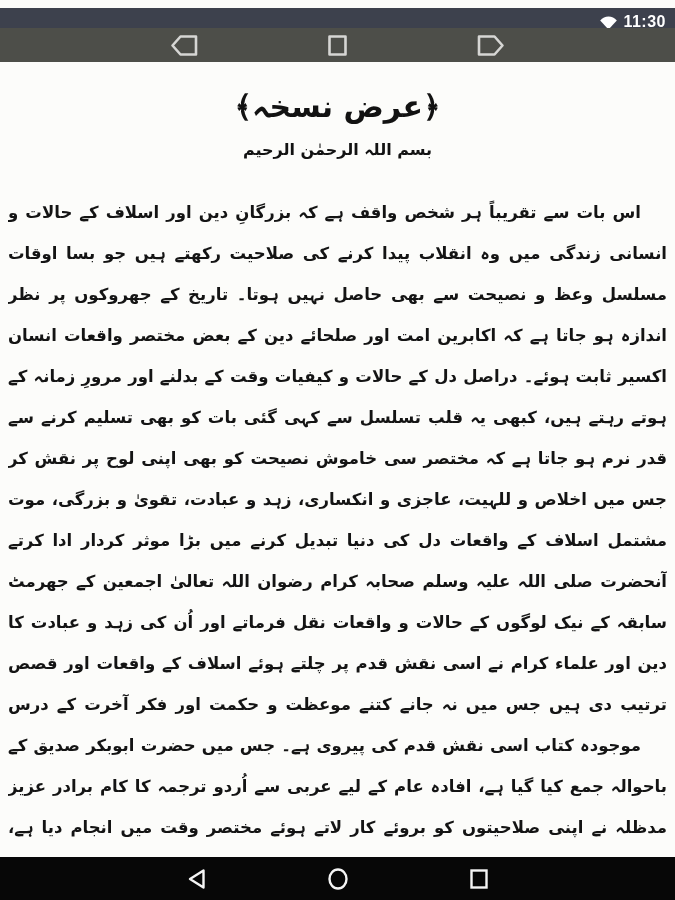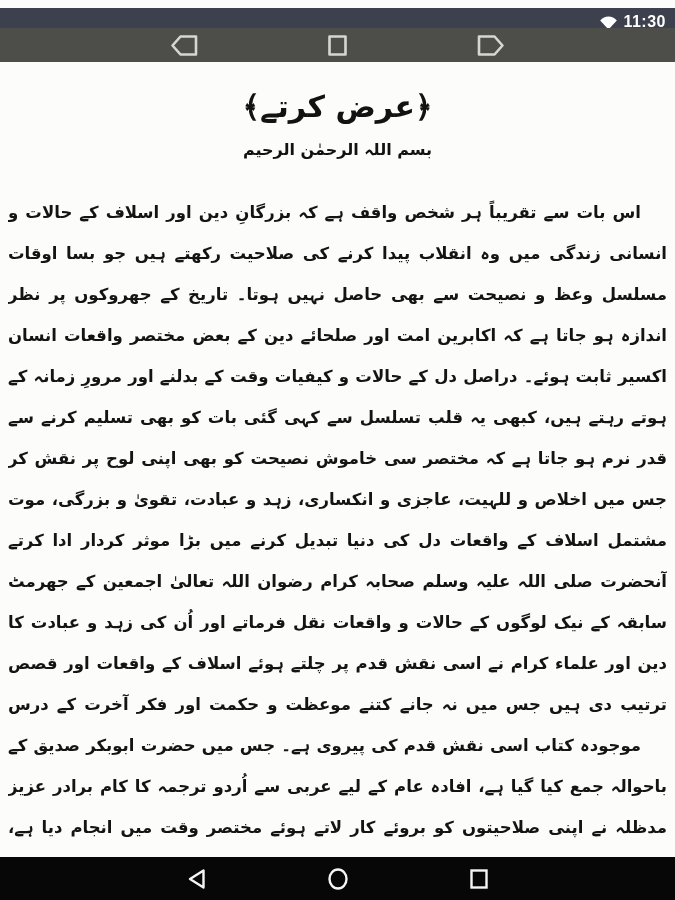--- a/index.html
+++ b/index.html
@@ -81,21 +81,21 @@
       </svg>
     </span>
     <span class="tb-icon">
       <svg width="31" height="25" viewBox="0 0 31 25">
         <path d="M19.5 3.5 H4 V21.5 H19.5 L27.5 12.5 Z" fill="none" stroke="#d6d6d4" stroke-width="2.6" stroke-linejoin="round"></path>
       </svg>
     </span>
   </div>
 
   <div class="page">
-    <div class="page-title">﴿عرض کرتے﴾</div>
+    <div class="page-title">﴿عرض نسخہ﴾</div>
     <div class="bismillah">بسم اللہ الرحمٰن الرحیم</div>
     <div class="body-text">
         <div class="line indent">اس بات سے تقریباً ہر شخص واقف ہے کہ بزرگانِ دین اور اسلاف کے حالات و واقعات</div>
         <div class="line">انسانی زندگی میں وہ انقلاب پیدا کرنے کی صلاحیت رکھتے ہیں جو بسا اوقات لمبے چوڑے مطالعے اور</div>
         <div class="line">مسلسل وعظ و نصیحت سے بھی حاصل نہیں ہوتا۔ تاریخ کے جھروکوں پر نظر ڈالنے سے اس بات کا بخوبی</div>
         <div class="line">اندازہ ہو جاتا ہے کہ اکابرین امت اور صلحائے دین کے بعض مختصر واقعات انسان کی کایا پلٹنے کے لیے نسخہ</div>
         <div class="line">اکسیر ثابت ہوئے۔ دراصل دل کے حالات و کیفیات وقت کے بدلنے اور مرورِ زمانہ کے بدولت تبدیل</div>
         <div class="line">ہوتے رہتے ہیں، کبھی یہ قلب تسلسل سے کہی گئی بات کو بھی تسلیم کرنے سے انکار کر دیتا ہے، اور کبھی یہ اس</div>
         <div class="line">قدر نرم ہو جاتا ہے کہ مختصر سی خاموش نصیحت کو بھی اپنی لوح پر نقش کر لیتا ہے، دراصل دل کی یہی کیفیت ہے</div>
         <div class="line">جس میں اخلاص و للہیت، عاجزی و انکساری، زہد و عبادت، تقویٰ و بزرگی، موت اور فکرِ آخرت وغیرہ پر</div>

